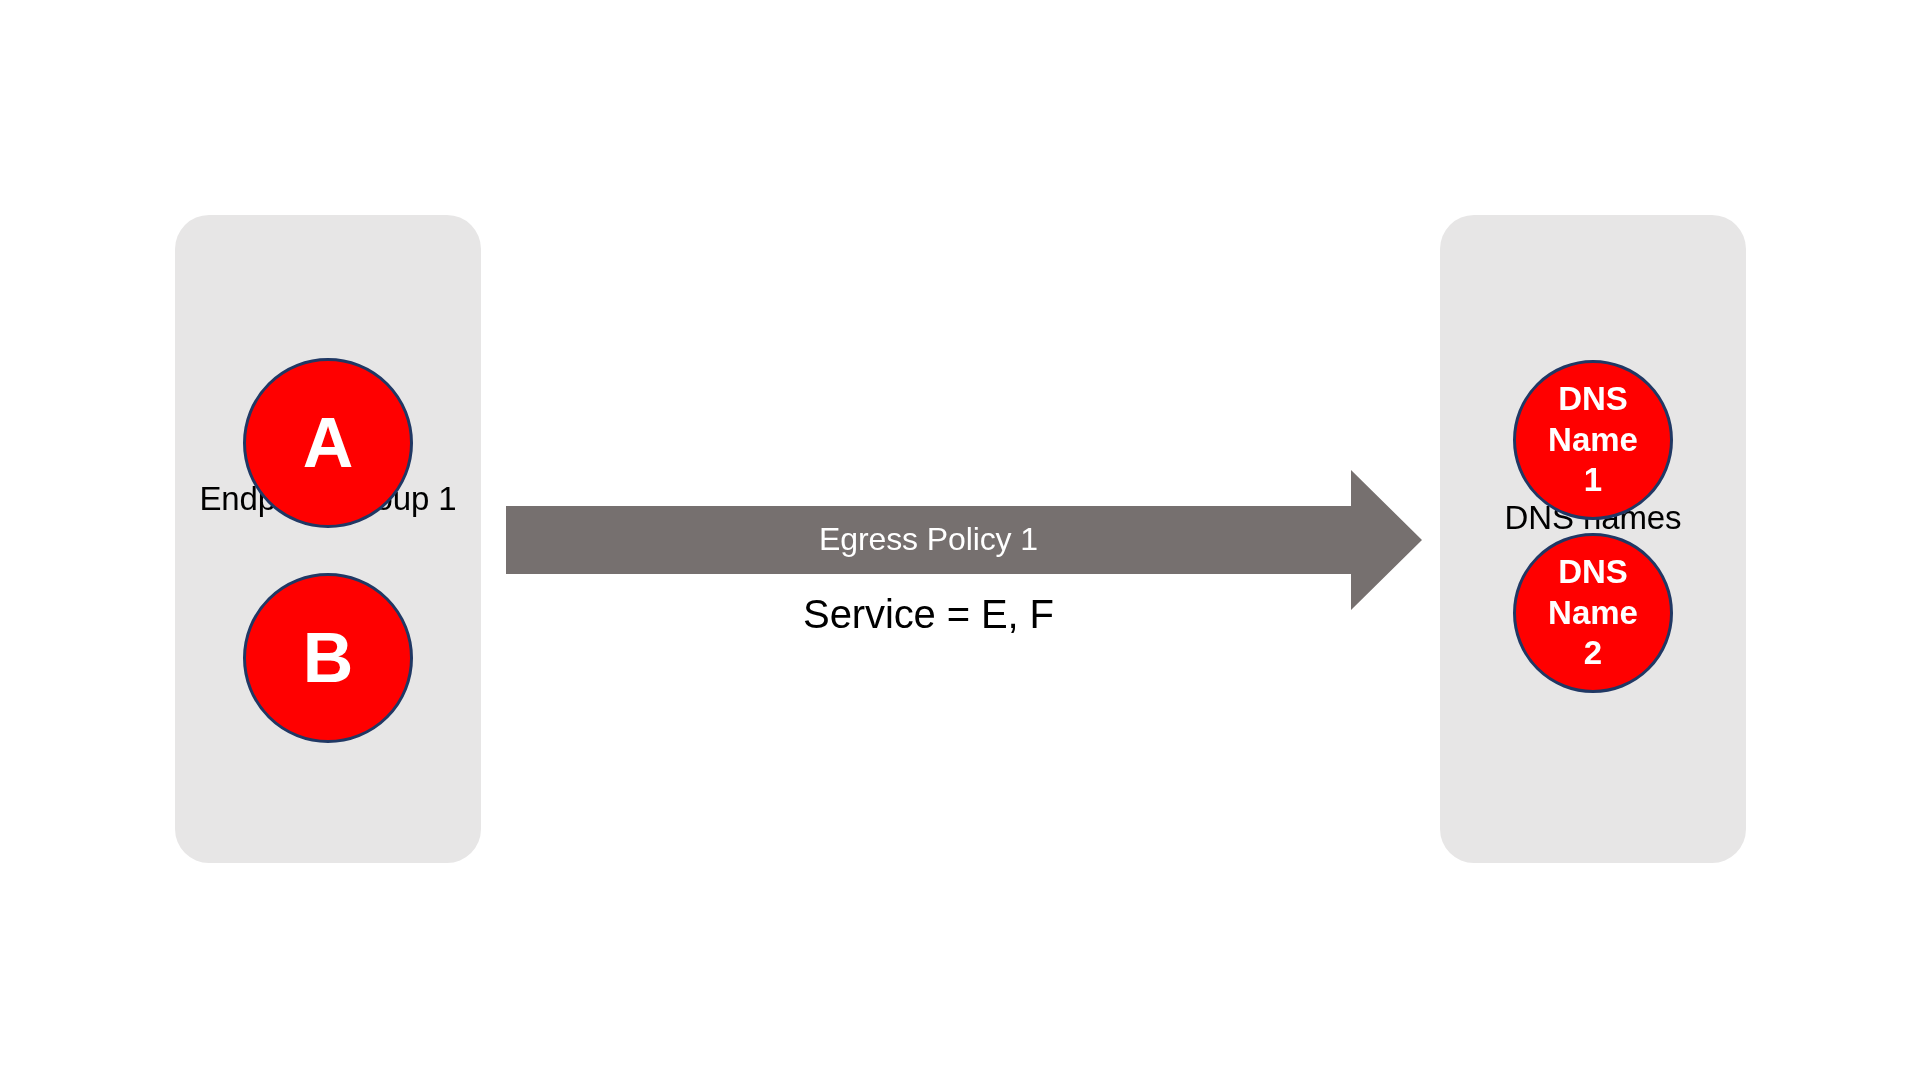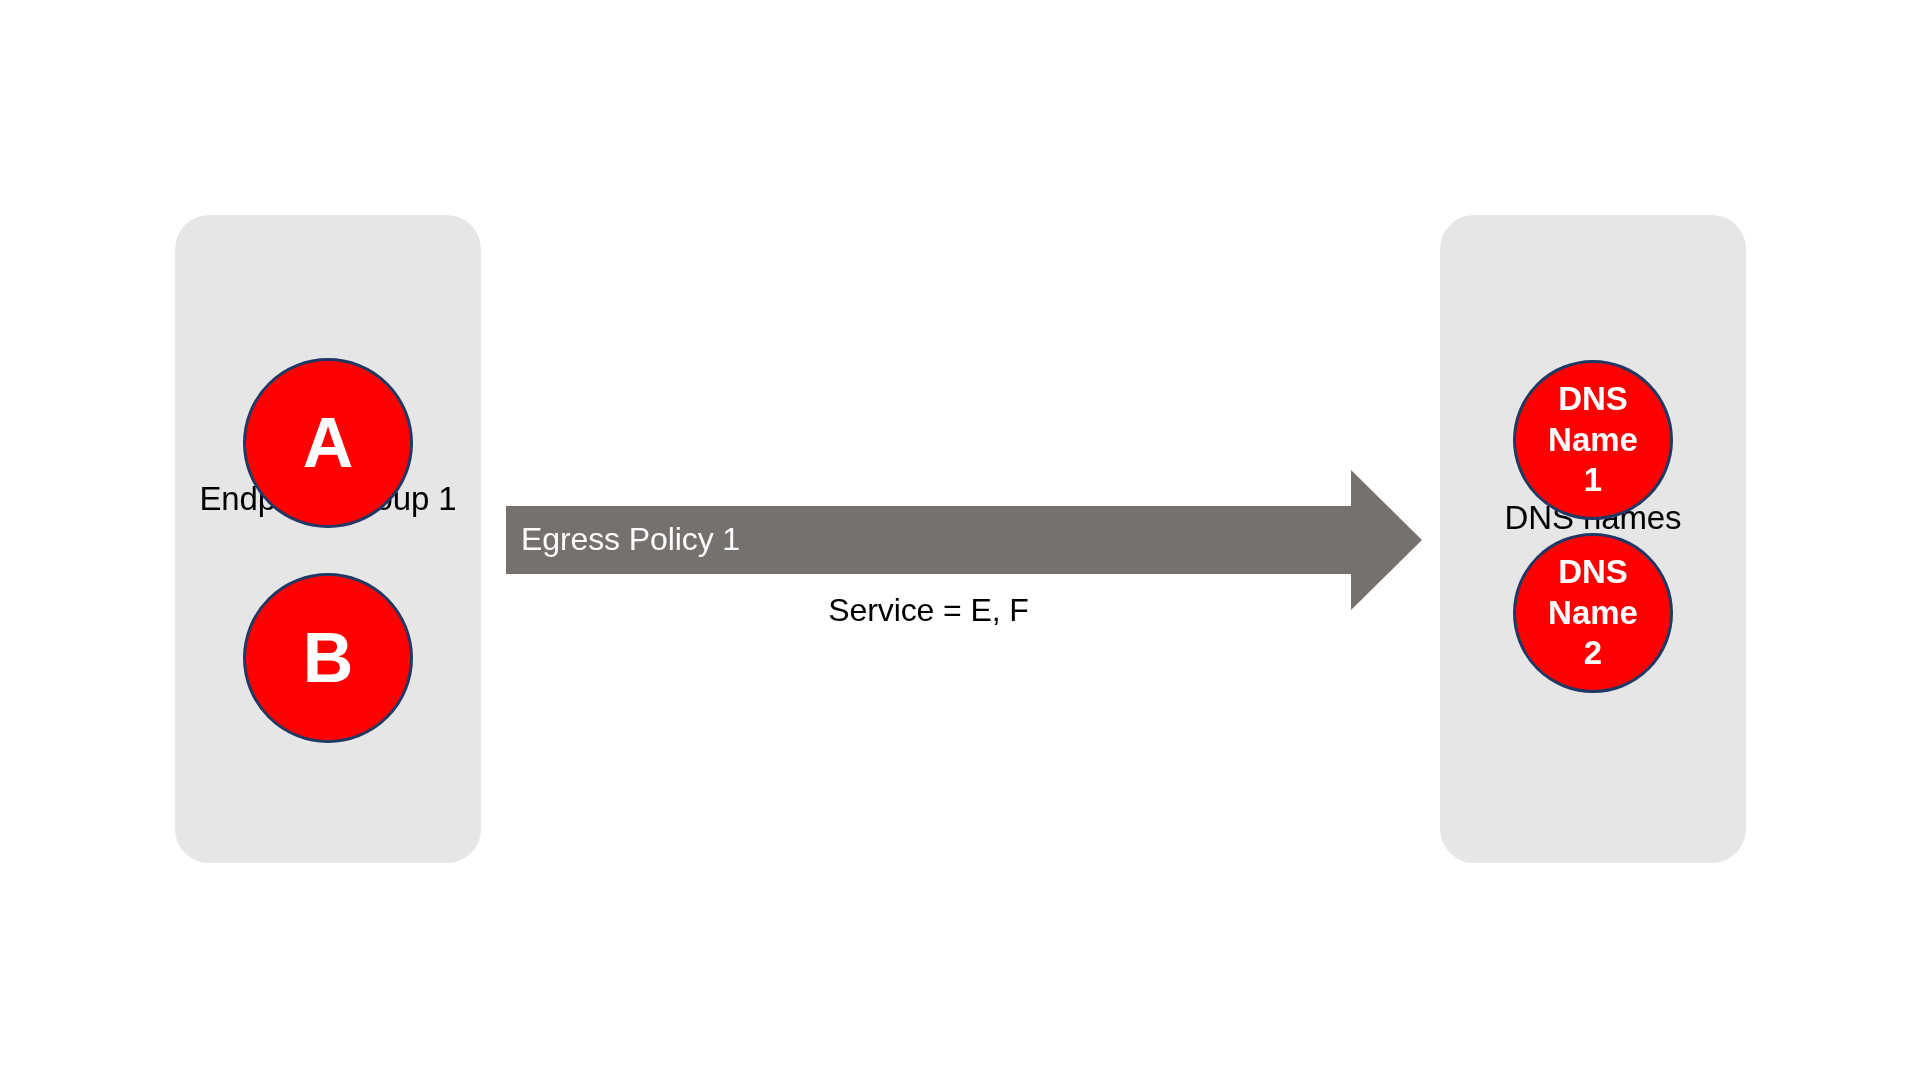--- a/index.html
+++ b/index.html
@@ -91,37 +91,36 @@
   #policy-arrow svg { display: block; width: 100%; height: 100%; }
 
   #policy-arrow-label {
     position: absolute;
     left: 506px;
     top: 506px;
     width: 845px;
     height: 67px;
     display: flex;
     align-items: center;
-    justify-content: flex-start;
+    justify-content: center;
     color: #FFFFFF;
     font-size: 32px;
     font-weight: 400;
     letter-spacing: -0.1px;
     pointer-events: none;
-    padding-left: 15px;
   }
 
   #policy-service-label {
     position: absolute;
     left: 506px;
     top: 592px;
     width: 845px;
     text-align: center;
     color: #000000;
-    font-size: 32px;
+    font-size: 40px;
     font-weight: 400;
     letter-spacing: -0.1px;
   }
 </style>
 </head>
 <body>
 
 <div class="canvas">
 
   <div class="group-panel" id="panel-left">

